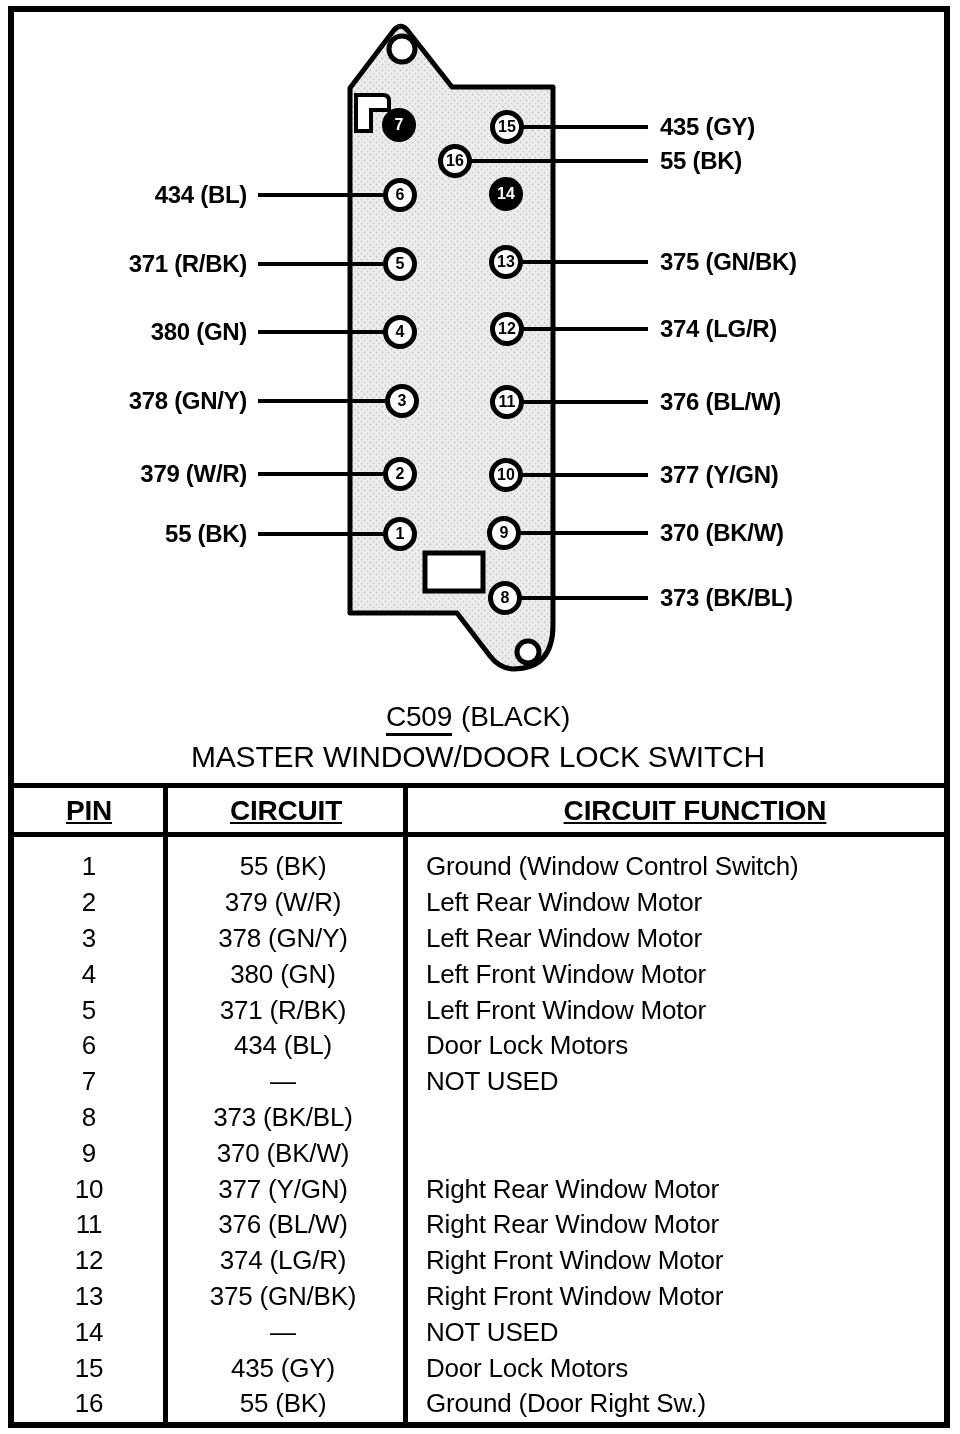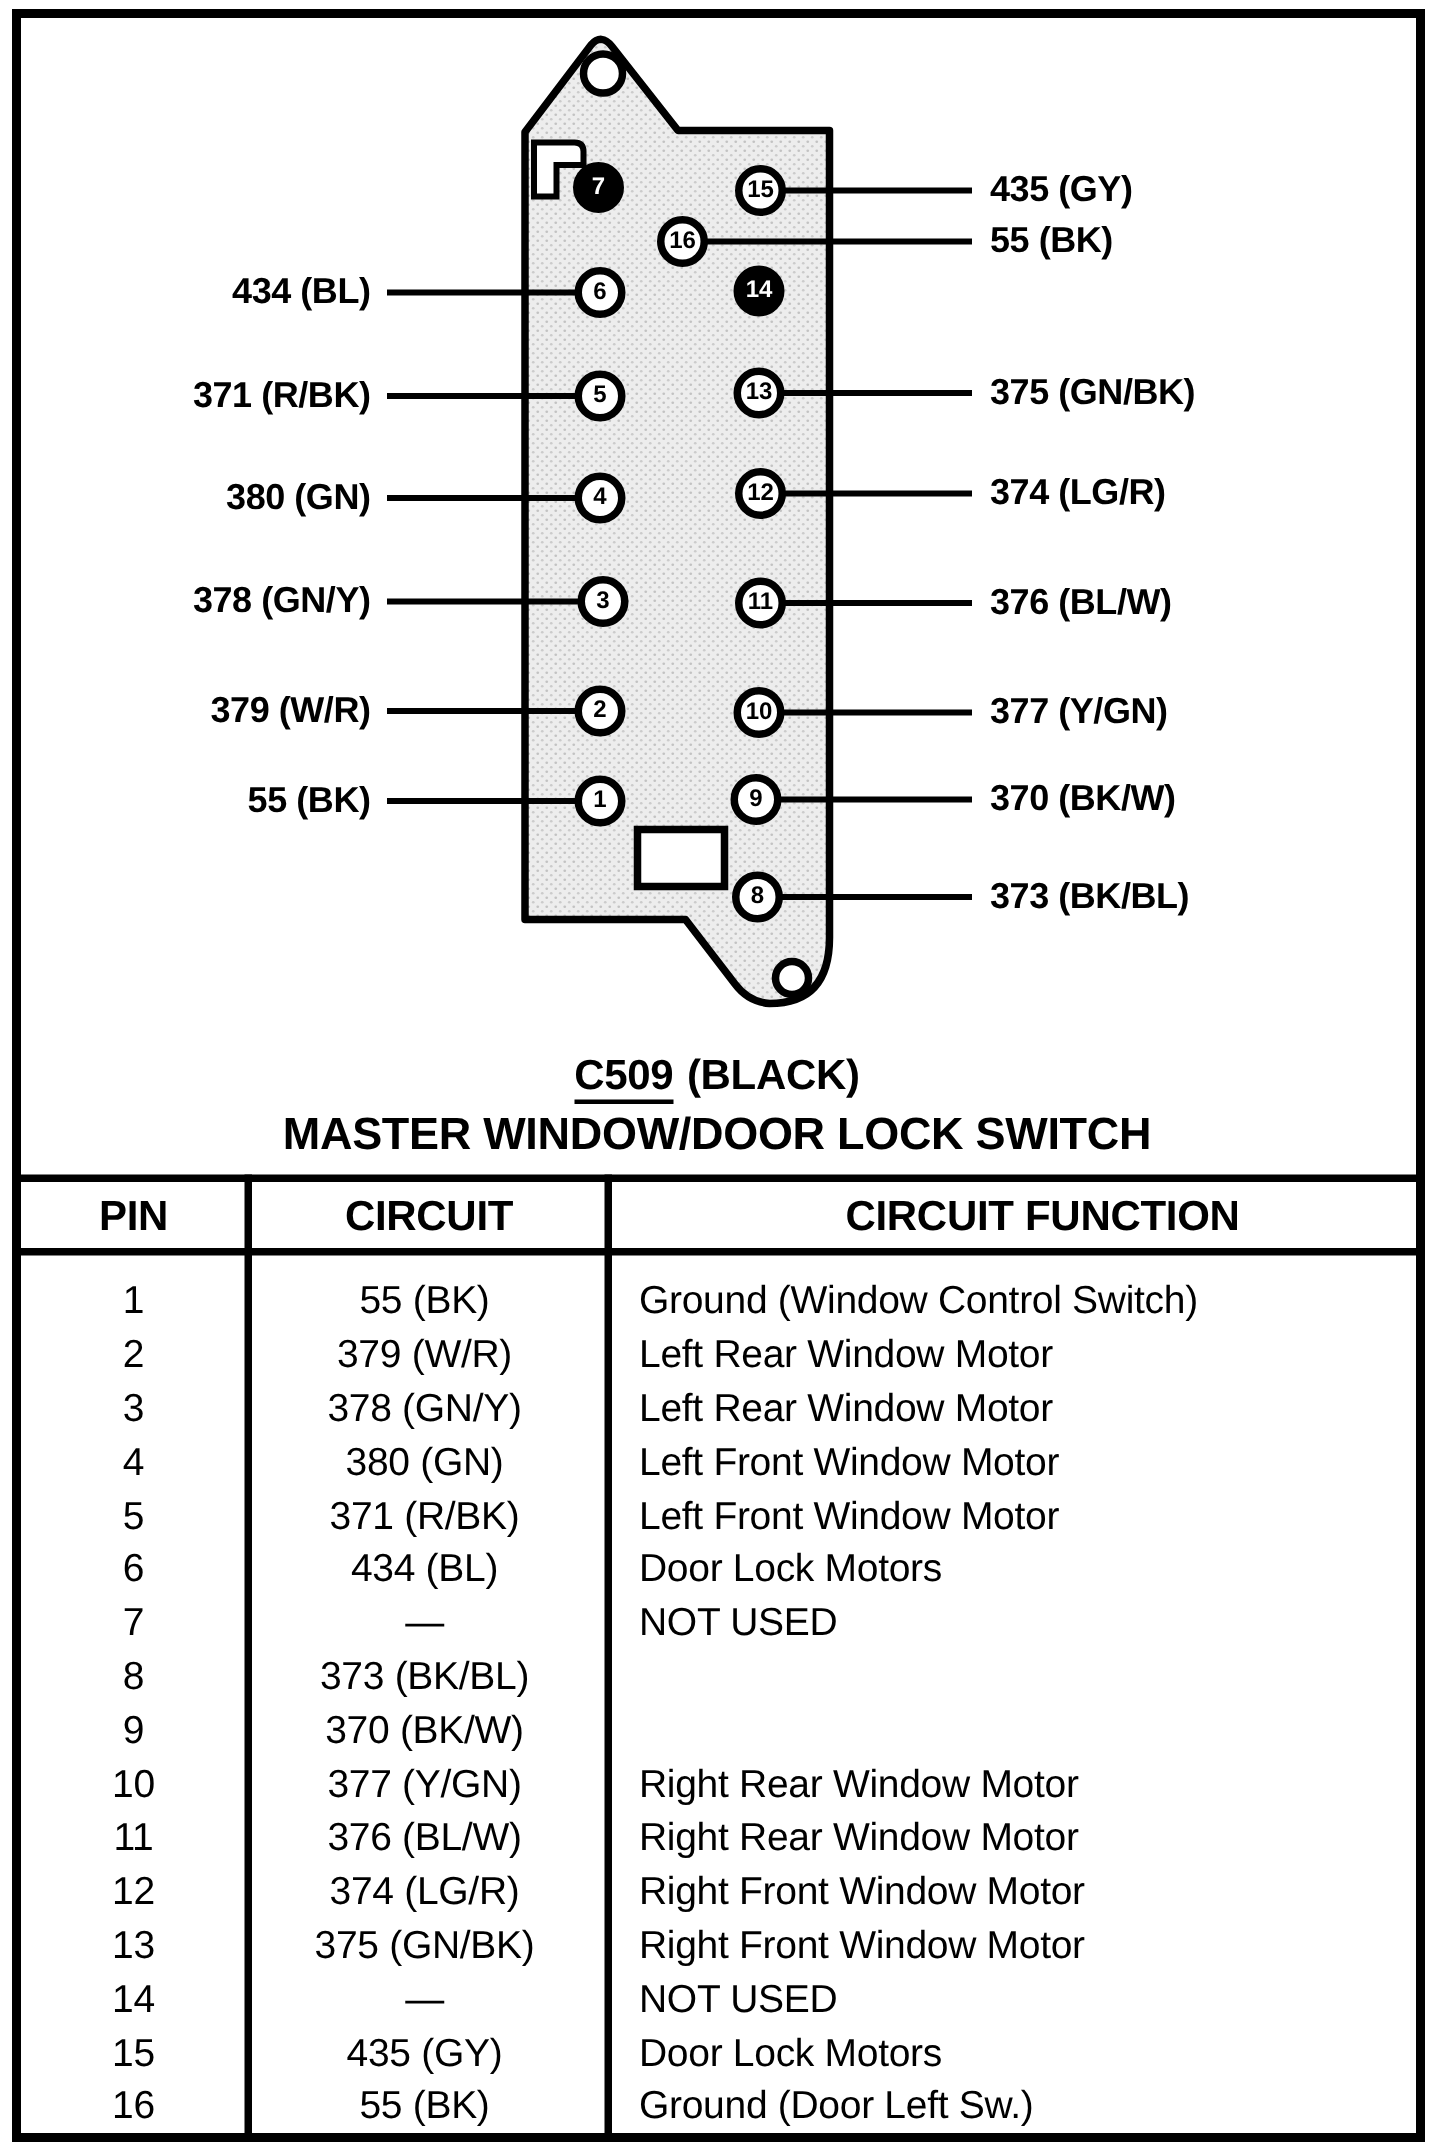--- a/index.html
+++ b/index.html
@@ -12,32 +12,32 @@
   .pin{position:absolute;width:34px;height:34px;box-sizing:border-box;border:5px solid #000;
        border-radius:50%;background:#fff;display:flex;align-items:center;justify-content:center;
        font-weight:bold;font-size:16px;z-index:3;}
   .pin.filled{background:#000;color:#fff;}
   .wire-label{position:absolute;font-weight:bold;font-size:24px;letter-spacing:-0.3px;
               white-space:nowrap;line-height:26px;z-index:2;}
   .wire-label.left{left:40px;width:207px;text-align:right;}
   .wire-label.right{left:660px;text-align:left;}
 
   
-  .title-line{position:absolute;left:14px;width:928px;text-align:center;font-weight:bold;letter-spacing:-0.2px;}
+  .title-line{position:absolute;left:14px;width:928px;text-align:center;font-weight:normal;letter-spacing:-0.2px;}
   #title1{top:701px;font-size:28px;}
   #title1 .u{border-bottom:3px solid #000;padding-bottom:1px;}
   #title1 .suffix{margin-left:9px;}
   #title2{top:740px;font-size:30px;}
 
   
   .hline{position:absolute;left:10px;width:940px;height:5px;background:#000;}
   .vline{position:absolute;width:5px;background:#000;top:783px;height:639px;}
   #v1{left:163px;} #v2{left:403px;}
   #h-top{top:783px;} #h-head{top:832px;}
-  .th{position:absolute;top:795px;font-weight:bold;font-size:28px;text-align:center;letter-spacing:-0.2px;}
+  .th{position:absolute;top:795px;font-weight:bold;font-size:28px;text-align:center;letter-spacing:-0.2px;text-decoration:underline;}
   #th-pin{left:14px;width:150px;}
   #th-circuit{left:168px;width:236px;}
   #th-func{left:408px;width:534px;margin-left:20px;}
   .rows{position:absolute;left:14px;top:849px;width:928px;}
   .trow{display:flex;height:35.8px;align-items:center;font-size:26px;letter-spacing:-0.2px;}
   .c-pin{width:150px;text-align:center;}
   .c-circuit{width:238px;text-align:center;}
   .c-func{flex:1;padding-left:24px;text-align:left;white-space:nowrap;}
 </style>
 </head>
@@ -198,17 +198,17 @@
         <div class="c-func">NOT USED</div>
       </div>
       <div class="trow">
         <div class="c-pin">15</div>
         <div class="c-circuit">435 (GY)</div>
         <div class="c-func">Door Lock Motors</div>
       </div>
       <div class="trow">
         <div class="c-pin">16</div>
         <div class="c-circuit">55 (BK)</div>
-        <div class="c-func">Ground (Door Left Sw.)</div>
+        <div class="c-func">Ground (Door Right Sw.)</div>
       </div>
     </div>
   </div>
 </div>
 
 </body></html>

